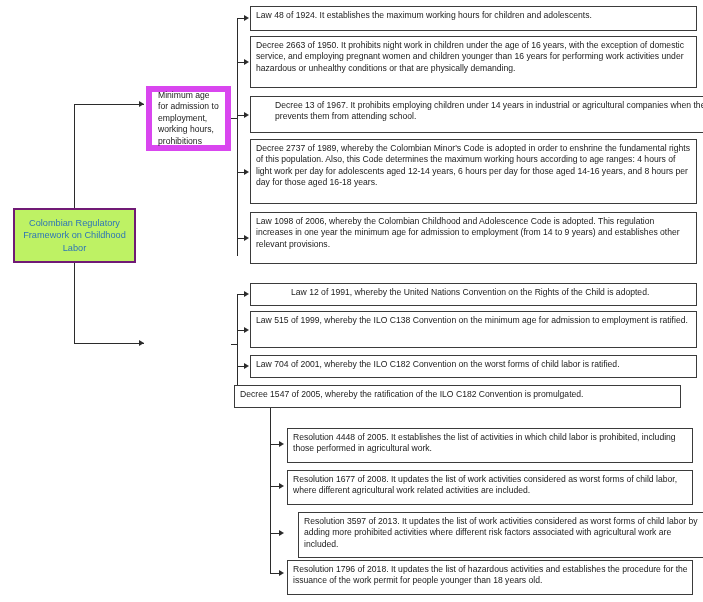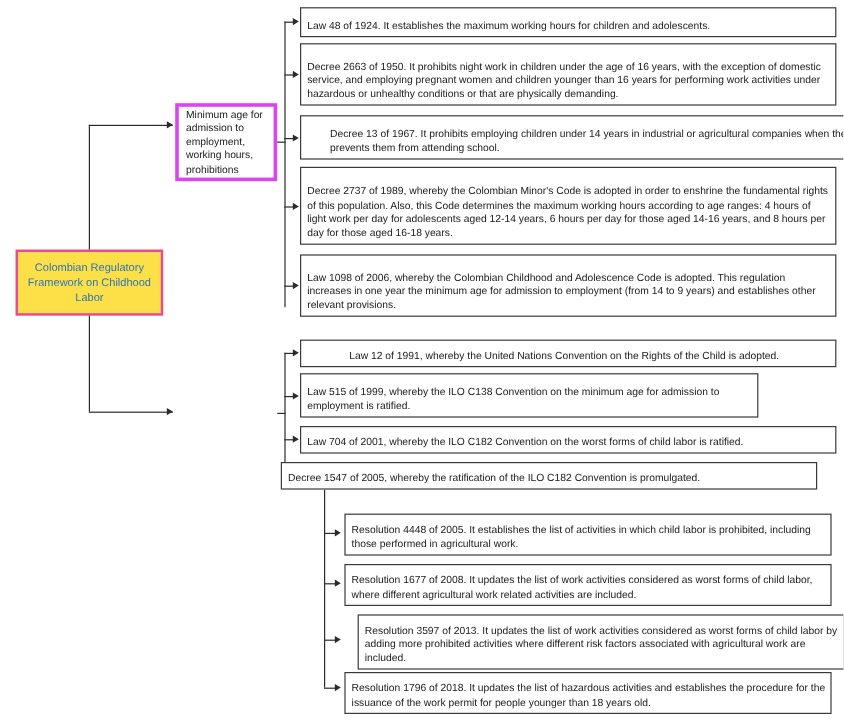--- a/index.html
+++ b/index.html
@@ -13,39 +13,39 @@
   .box{
     position:absolute;
     box-sizing:border-box;
     border:1px solid #3b3b3b;
     background:#ffffff;
     font-size:8.6px;
     line-height:11.4px;
     color:#1a1a1a;
     padding:3px 4px 3px 5px;
     display:flex;
-    align-items:flex-end;
+    align-items:flex-start;
   }
   .box .txt{display:block;width:100%;}
   .root-box{
     position:absolute;
     box-sizing:border-box;
-    border:2px solid #ec4899;
-    background:#fde047;
+    border:2px solid #701a75;
+    background:#bef264;
     color:#2e75b6;
     font-size:9.2px;
     line-height:12.6px;
     text-align:center;
     display:flex;align-items:center;justify-content:center;
     padding:2px 4px;
   }
   .cat-box{
     position:absolute;
     box-sizing:border-box;
-    border:3px solid #d946ef;
+    border:6px solid #d946ef;
     background:#ffffff;
     font-size:8.6px;
     line-height:11.6px;
     color:#1a1a1a;
     padding:3px 4px 3px 6px;
     display:flex;align-items:center;
   }
   .ln{position:absolute;background:#2b2b2b;}
   .lnh{height:1px;}
   .lnv{width:1px;}
@@ -115,21 +115,21 @@
   </div>
 
   <div class="ln lnh" style="left:237px;top:294px;width:10px;"></div>
   <div class="arw" style="left:244px;top:291px;"></div>
   <div class="box" style="left:250px;top:283px;width:447px;height:23px;padding-left:40px;">
     <span class="txt">Law 12 of 1991, whereby the United Nations Convention on the Rights of the Child is adopted.</span>
   </div>
 
   <div class="ln lnh" style="left:237px;top:330px;width:10px;"></div>
   <div class="arw" style="left:244px;top:327px;"></div>
-  <div class="box" style="left:250px;top:311px;width:382px;height:37px;">
+  <div class="box" style="left:250px;top:311px;width:447px;height:37px;">
     <span class="txt">Law 515 of 1999, whereby the ILO C138 Convention on the minimum age for admission to employment is ratified.</span>
   </div>
 
   <div class="ln lnh" style="left:237px;top:366px;width:10px;"></div>
   <div class="arw" style="left:244px;top:363px;"></div>
   <div class="box" style="left:250px;top:355px;width:447px;height:23px;">
     <span class="txt">Law 704 of 2001, whereby the ILO C182 Convention on the worst forms of child labor is ratified.</span>
   </div>
 
   <div class="ln lnh" style="left:237px;top:396px;width:10px;"></div>

